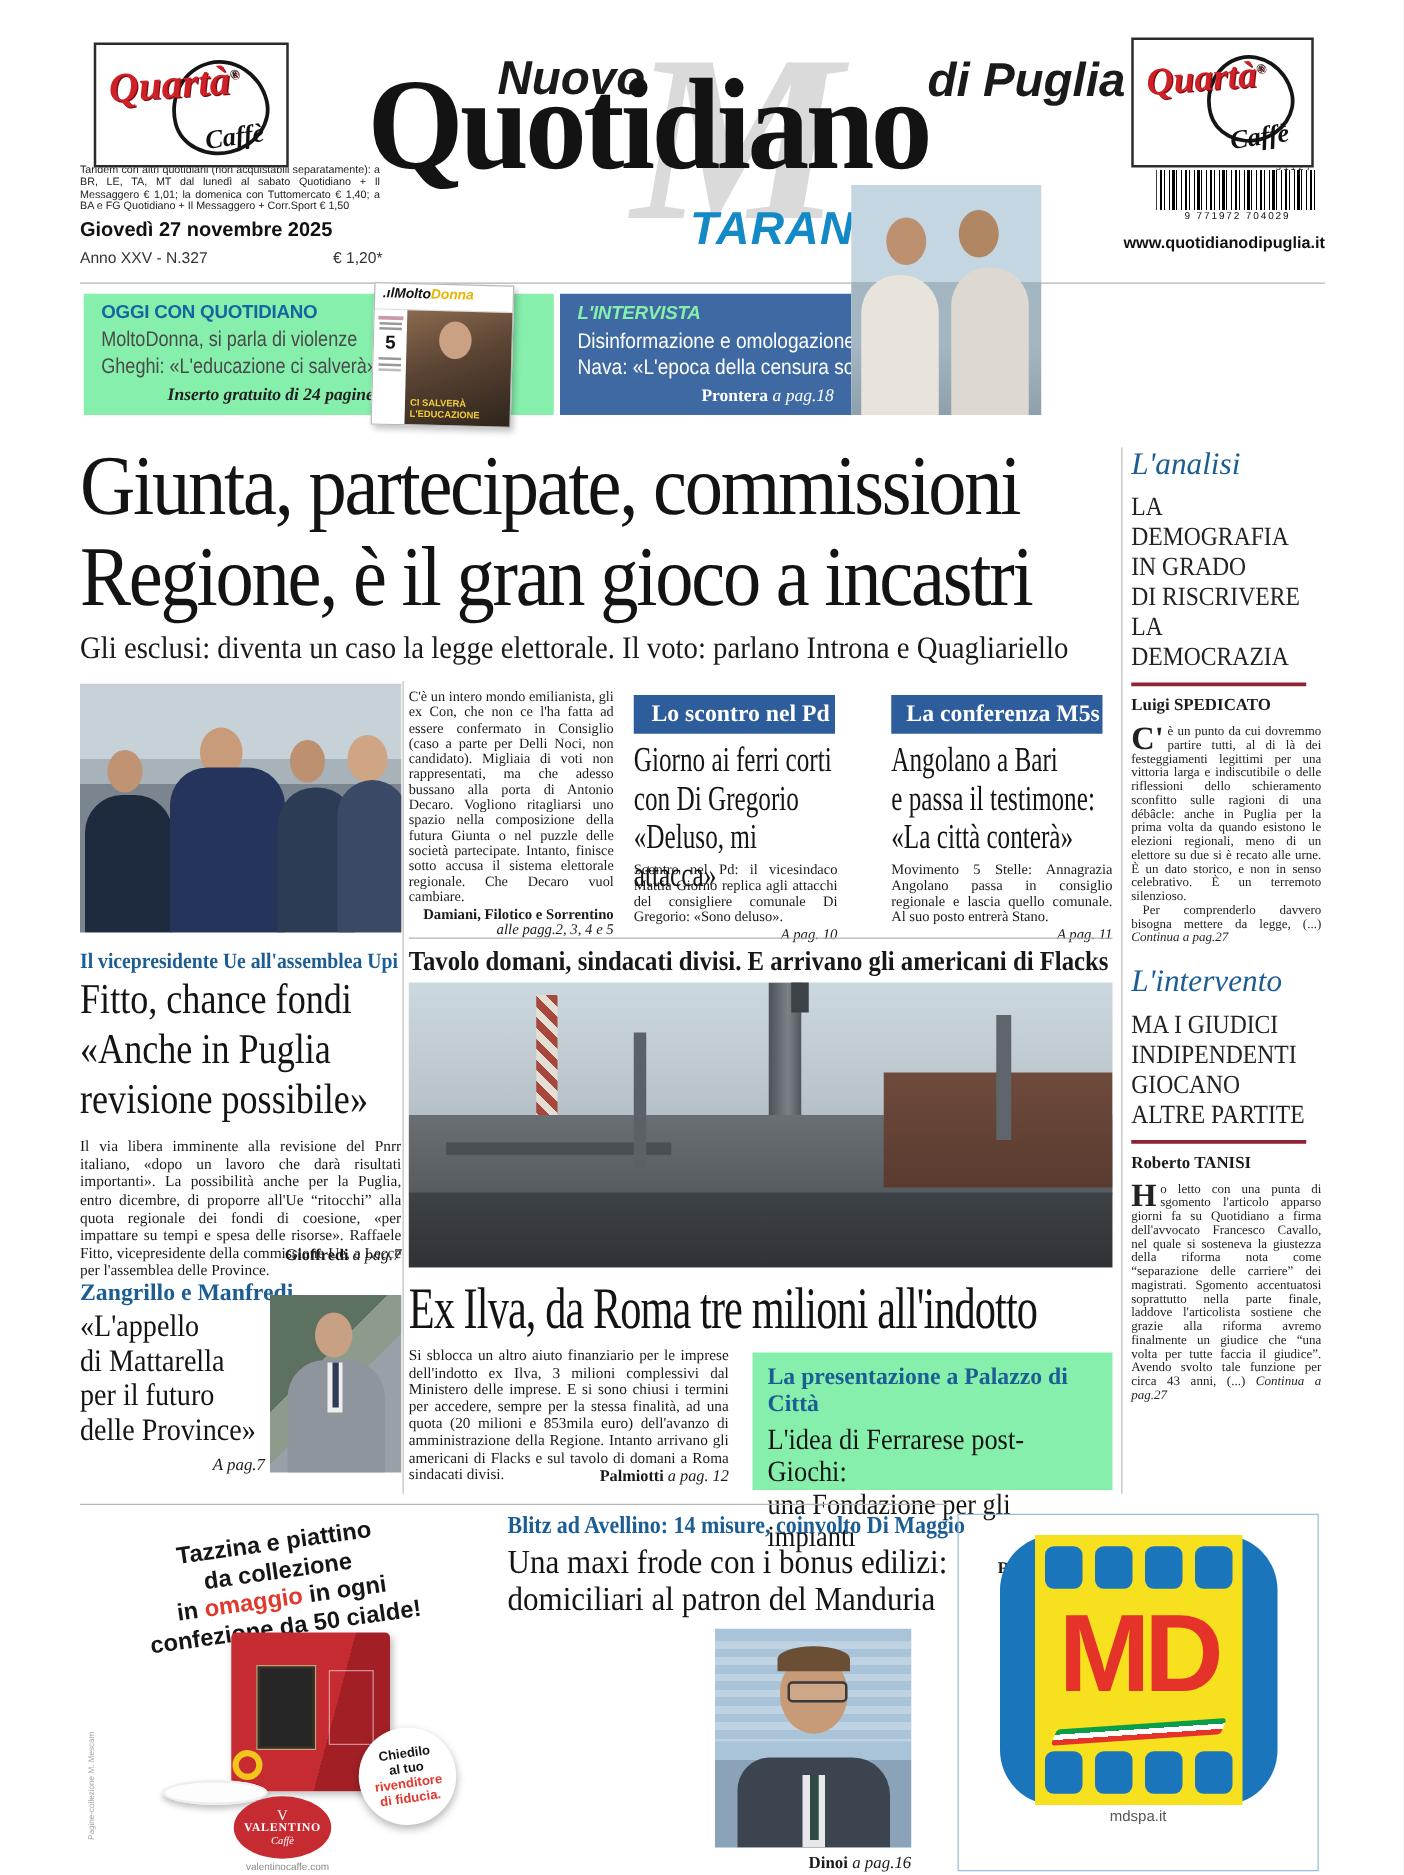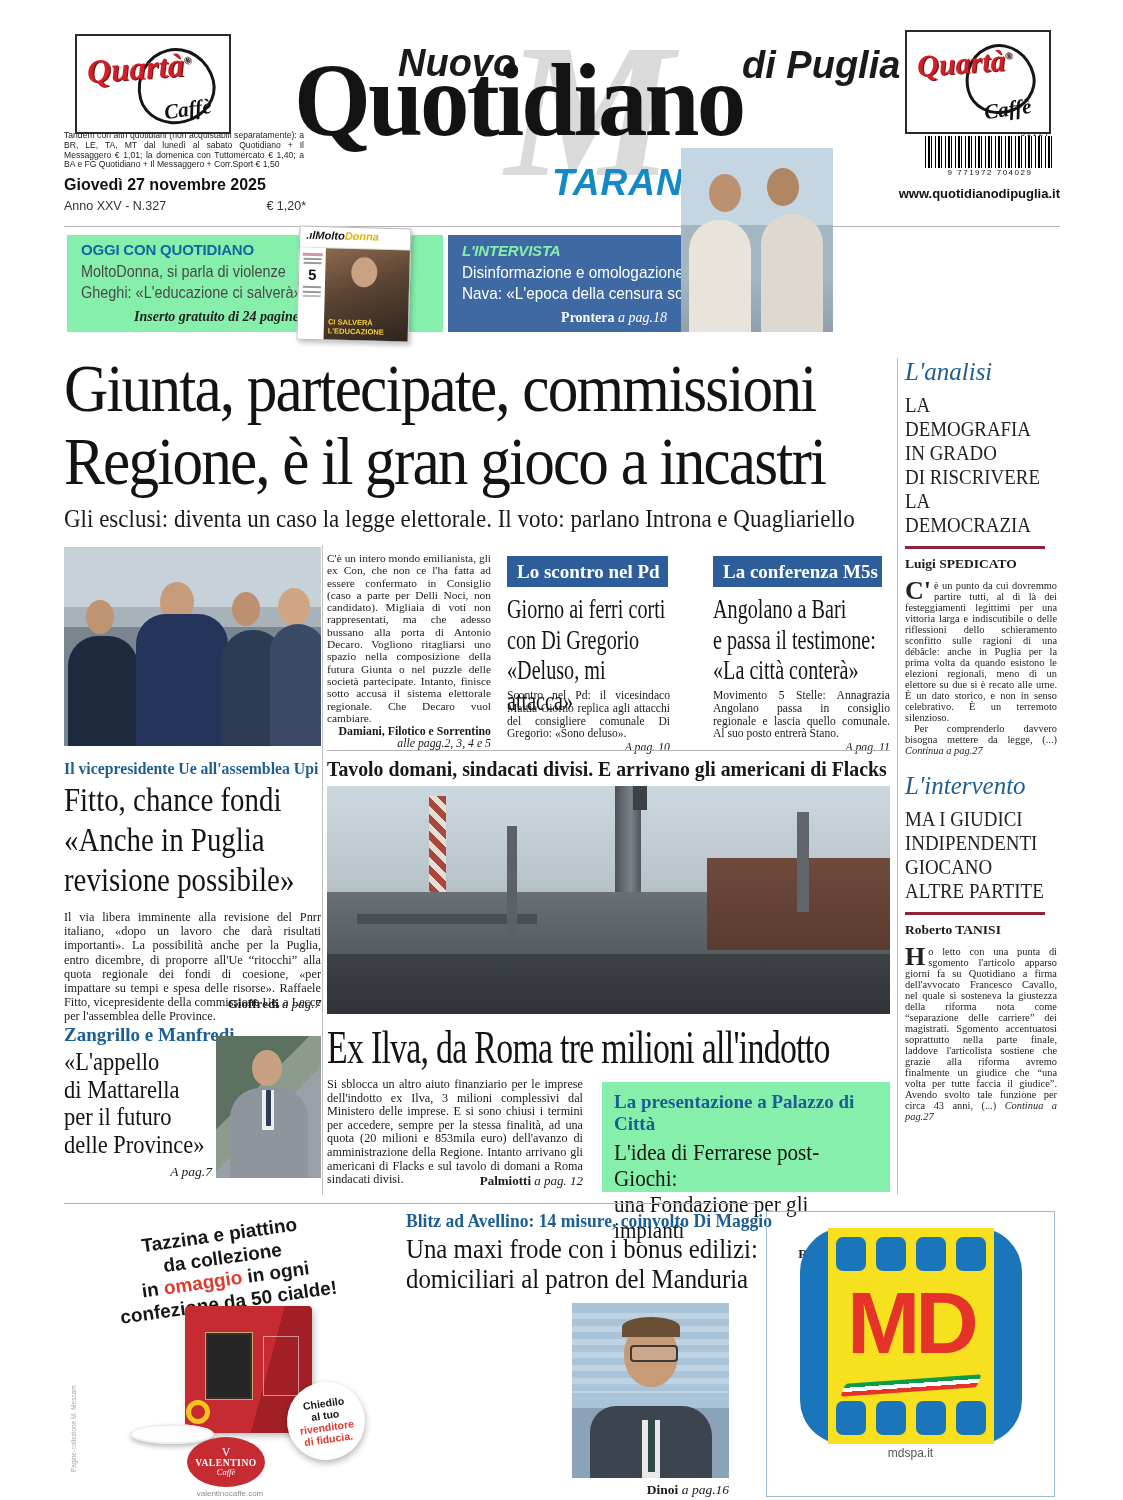--- a/index.html
+++ b/index.html
@@ -38,21 +38,21 @@
   .strip-by{font-size:14px;color:#222;}
   .strip.dark .strip-by{color:#fff;}
   
   .photo{overflow:hidden;}
   .head-sh{position:absolute;border-radius:50%;background:#c49a7d;}
   .suit-sh{position:absolute;bottom:0;border-radius:30px 30px 0 0;}
   
   .factory{background:linear-gradient(180deg,#ccd8df 0%,#b7c1c8 45%,#99a1a7 62%,#7d8489 100%);}
   .f-el{position:absolute;}
   
-  .label{background:#2e5d9c;color:#fff;font-weight:bold;font-size:19px;line-height:31px;padding-left:10px;}
+  .label{background:#2e5d9c;color:#fff;font-weight:bold;font-size:19px;line-height:31px;padding-left:10px;text-align:center;}
   .rule-red{background:#8e2236;height:3px;}
   .colhead{font-size:21px;line-height:24px;font-weight:normal;color:#222;}
   .colbody{font-size:10.4px;line-height:11px;color:#222;}
   .md-tooth{width:30px;height:34px;background:#1b75bb;border-radius:7px;}
   .badge-line{font-family:"Liberation Sans",sans-serif;font-weight:bold;font-size:10.5px;line-height:12px;color:#161616;}
   .badge-line.red{color:#e03a2f;}
   .ad-line{font-family:"Liberation Sans",sans-serif;font-weight:900;font-size:19px;line-height:22.5px;color:#161616;}
   .ad-line .red{color:#e03a2f;}
 </style>
 </head>

